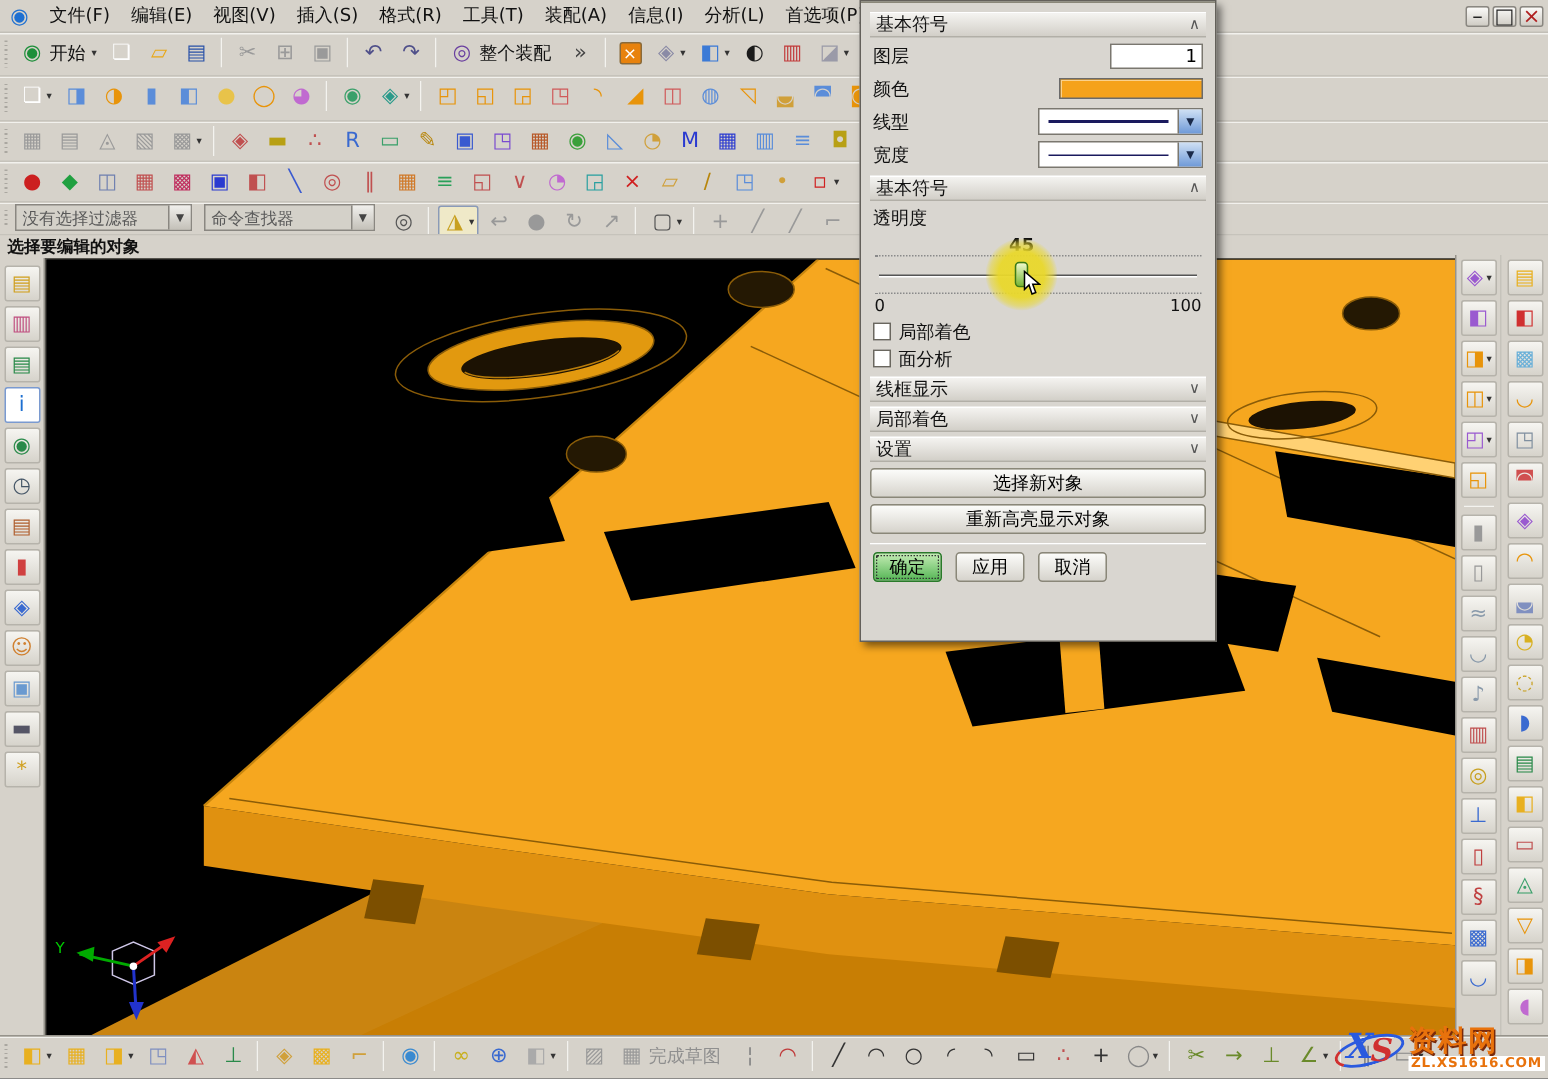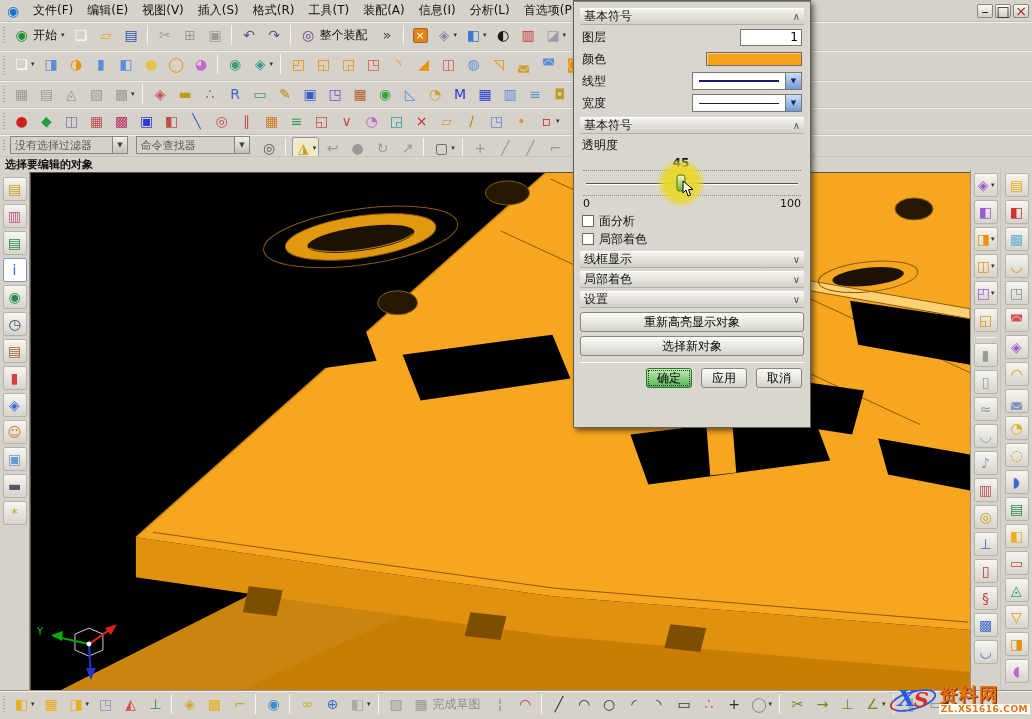--- a/index.html
+++ b/index.html
@@ -102,21 +102,21 @@
     background:radial-gradient(circle, rgba(233,216,43,.95) 0 45%, rgba(233,216,43,.5) 62%, rgba(233,216,43,0) 72%); }
   .sthumb { position:absolute; top:50%; transform:translate(-50%,-50%); width:9px; height:17px;
     background:linear-gradient(#eef8cc,#76b637); border:1px solid #3a7a1a; border-radius:3px; }
   .scursor { position:absolute; top:9px; }
   .sscale { display:flex; justify-content:space-between; font-size:11px; padding:1px 3px 2px; }
   .cbrow { display:flex; align-items:center; gap:5px; height:18px; padding-left:2px; font-size:12px; }
   .cb { width:12px; height:12px; background:#fff; border:1px solid #6a675f; }
   .wide-btn { display:block; width:100%; height:20px; margin:4px 0; background:linear-gradient(#fcfcfa,#d6d3cc);
     border:1px solid #8a8779; border-radius:3px; font-size:12px; font-family:"DejaVu Sans",sans-serif; }
   .dlg-sep { height:1px; background:#b2afa7; border-bottom:1px solid #fff; margin:6px 0 5px; }
-  .btn-row { display:flex; justify-content:flex-end; gap:9px; padding:0 2px; }
+  .btn-row { display:flex; gap:9px; padding:0 2px; }
   .btn { min-width:46px; height:20px; background:linear-gradient(#fcfcfa,#d6d3cc); border:1px solid #8a8779;
     border-radius:3px; font-size:12px; font-family:"DejaVu Sans",sans-serif; }
   .btn.ok { background:linear-gradient(#c4ecb4,var(--okgreen)); border:1px solid #2a7a2a; outline:1px dotted #333; outline-offset:-3px; }
   
   .watermark { position:absolute; right:0; bottom:1px; height:37px; display:flex; align-items:center;
     z-index:80; padding-right:2px; }
   .wm-logo { position:relative; width:50px; height:34px; }
   .wm-ellipse { position:absolute; left:0; top:8px; width:48px; height:19px; border:2px solid #2a5adf;
     border-left-color:#d03030; border-radius:50%; transform:rotate(-16deg); }
   .wm-x { position:absolute; left:9px; top:1px; font-family:"DejaVu Serif",serif; font-style:italic;
@@ -736,42 +736,42 @@
         <svg class="scursor" width="12" height="17" viewBox="0 0 12 17" style="left: calc(45% + 1px);">
           <polygon points="1,1 1,13 4,10 6,16 8.5,15 6.5,9.5 11,9.5" fill="#fff" stroke="#000" stroke-width="1"></polygon>
         </svg>
       </div>
       <div class="sscale">
         <span>0</span>
         <span>100</span>
       </div>
       <label class="cbrow">
         <span class="cb"></span>
-        <span>面分析</span>
+        <span>局部着色</span>
       </label>
       <label class="cbrow">
         <span class="cb"></span>
-        <span>局部着色</span>
+        <span>面分析</span>
       </label>
 
       <div class="grp">
         <span>线框显示</span>
         <span class="chev">∨</span>
       </div>
       <div class="grp">
         <span>局部着色</span>
         <span class="chev">∨</span>
       </div>
       <div class="grp">
         <span>设置</span>
         <span class="chev">∨</span>
       </div>
 
+      <button class="wide-btn">选择新对象</button>
       <button class="wide-btn">重新高亮显示对象</button>
-      <button class="wide-btn">选择新对象</button>
 
       <div class="dlg-sep"></div>
       <div class="btn-row">
         <button class="btn ok">确定</button>
         <button class="btn">应用</button>
         <button class="btn">取消</button>
       </div>
     </div>
   </div>
 

